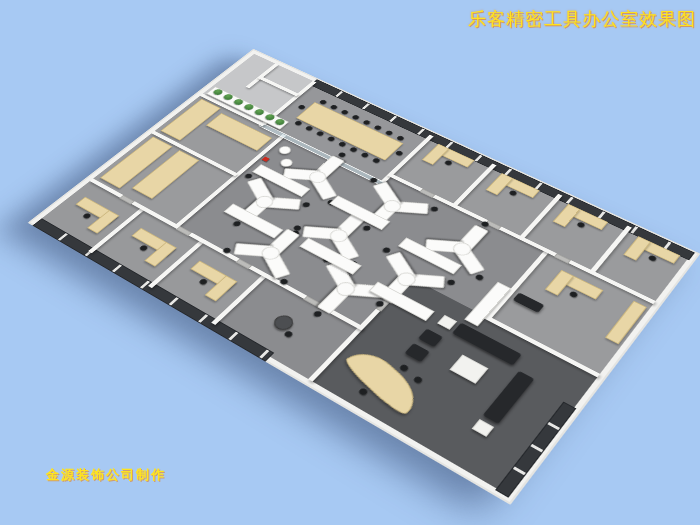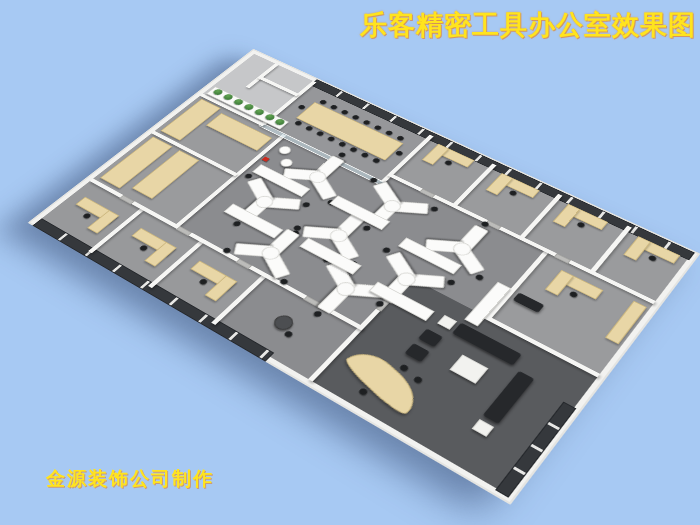--- a/index.html
+++ b/index.html
@@ -1,20 +1,20 @@
 <!DOCTYPE html>
 <html style="--bg: #a7c9f3; --slab: #f2f2f0; --wall: #f6f6f4; --floorOpen: #8b8c8f; --floorRoom: #9a9b9d; --floorLight: #c6c7c9; --floorConf: #96979a; --floorExec: #595b5e; --floorBottom: #98999b; --window: #35383c; --frame: #e8e8e6; --wood: #e8d6a6; --woodDark: #cdb87f; --whiteDesk: #fbfbfa; --chair: #1e2022; --sofa: #26282b; --plant: #3e7c3a; --glass: rgba(198,219,228,0.55); --door: #bcbcba; --accentRed: #cc2a1e; --title: #ffe41e; --titleGlow: rgba(233,118,18,0.55); --shadow: rgba(45,65,105,0.5);"><head>
 <meta charset="utf-8">
 <style>
   html,body{margin:0;padding:0}
   body{background:var(--bg,#a7c9f3);font-family:"DejaVu Sans",sans-serif}
   .stage{position:relative;width:700px;height:525px;overflow:hidden;background:var(--bg)}
-  .title{position:absolute;top:7px;right:4px;font-size:27px;font-weight:bold;letter-spacing:1px;
+  .title{position:absolute;top:7px;right:4px;font-size:18px;font-weight:normal;letter-spacing:1px;
          color:var(--title);text-shadow:1px 1px 0 var(--titleGlow),0 0 2px var(--titleGlow);white-space:nowrap;z-index:9}
-  .credit{position:absolute;left:46px;top:466px;font-size:19px;font-weight:bold;letter-spacing:2px;
+  .credit{position:absolute;left:46px;top:466px;font-size:13px;font-weight:bold;letter-spacing:2px;
           color:var(--title);text-shadow:1px 1px 0 var(--titleGlow);white-space:nowrap;z-index:9}
   
   .plan{position:absolute;left:75px;top:58px;width:570px;height:360px;background:var(--slab);
         transform:perspective(1300px) rotateX(45deg) rotateZ(36deg);
         box-shadow:-16px 24px 34px var(--shadow),inset 0 0 0 2px #e4e4e1;border-radius:2px;z-index:1}
   .fl{position:absolute}
   .w{position:absolute;background:var(--wall);box-shadow:2px 2px 3px rgba(0,0,0,.28)}
   .glassw{position:absolute;background:var(--glass);border:1px solid #fdfdfc;box-shadow:2px 2px 3px rgba(0,0,0,.2)}
   .win{position:absolute;border:1px solid #24272b;
        background:repeating-linear-gradient(90deg,var(--window) 0 34px,var(--frame) 34px 37px)}

